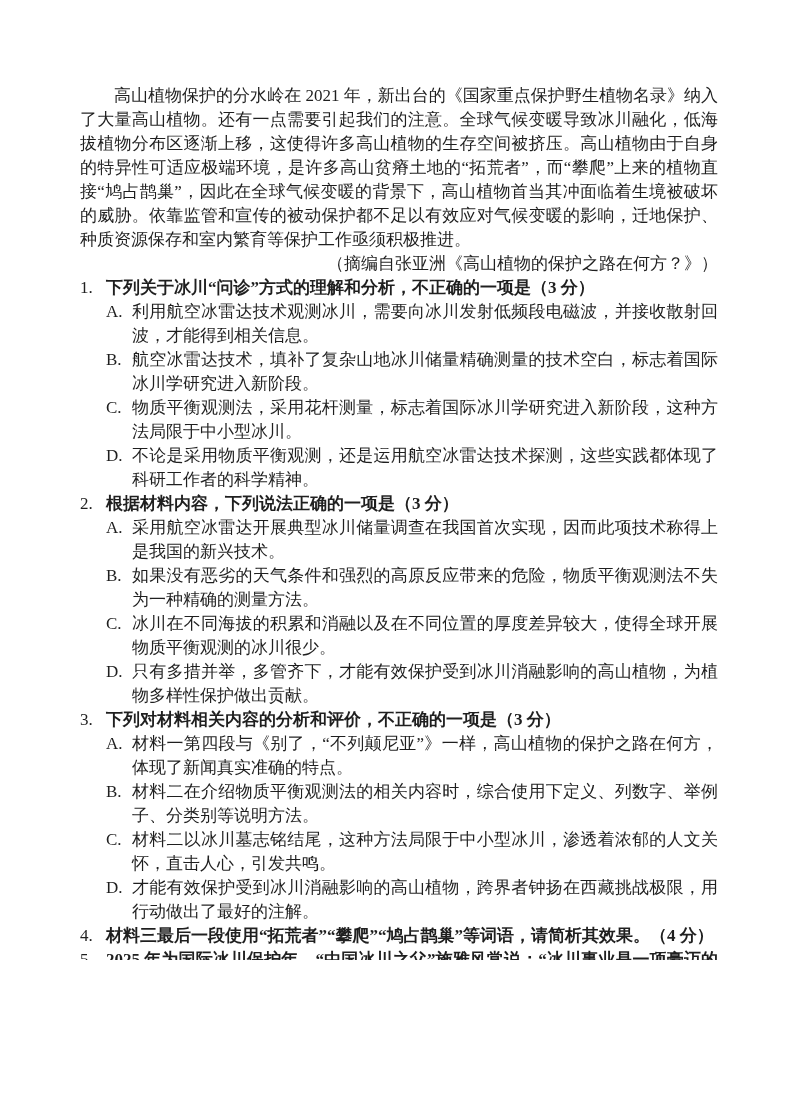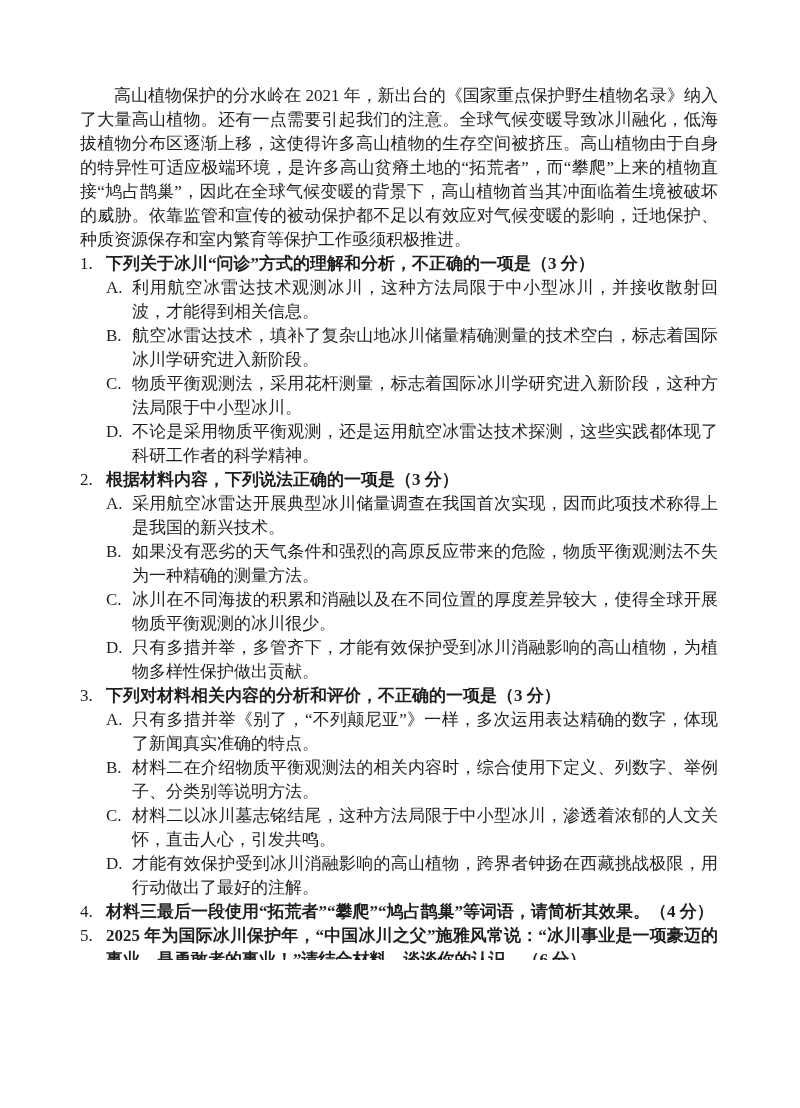--- a/index.html
+++ b/index.html
@@ -62,30 +62,31 @@
   }
 </style>
 </head>
 <body>
 
 <div class="page">
   <div class="content">
 
     <div class="passage">高山植物保护的分水岭在 2021 年，新出台的《国家重点保护野生植物名录》纳入了大量高山植物。还有一点需要引起我们的注意。全球气候变暖导致冰川融化，低海拔植物分布区逐渐上移，这使得许多高山植物的生存空间被挤压。高山植物由于自身的特异性可适应极端环境，是许多高山贫瘠土地的“拓荒者”，而“攀爬”上来的植物直接“鸠占鹊巢”，因此在全球气候变暖的背景下，高山植物首当其冲面临着生境被破坏的威胁。依靠监管和宣传的被动保护都不足以有效应对气候变暖的影响，迁地保护、种质资源保存和室内繁育等保护工作亟须积极推进。</div>
 
+    <div class="citation">（摘编自张亚洲《高山植物的保护之路在何方？》）</div>
 
     <div class="question-block">
       <div class="stem-row">
         <span class="q-num">1.</span>
         <span class="q-stem">下列关于冰川“问诊”方式的理解和分析，不正确的一项是（3 分）</span>
       </div>
       <div class="options">
         <div class="option">
           <span class="opt-label">A.</span>
-          <span class="opt-text">利用航空冰雷达技术观测冰川，这种方法局限于中小型冰川，并接收散射回波，才能得到相关信息。</span>
+          <span class="opt-text">利用航空冰雷达技术观测冰川，需要向冰川发射低频段电磁波，并接收散射回波，才能得到相关信息。</span>
         </div>
         <div class="option">
           <span class="opt-label">B.</span>
           <span class="opt-text">航空冰雷达技术，填补了复杂山地冰川储量精确测量的技术空白，标志着国际冰川学研究进入新阶段。</span>
         </div>
         <div class="option">
           <span class="opt-label">C.</span>
           <span class="opt-text">物质平衡观测法，采用花杆测量，标志着国际冰川学研究进入新阶段，这种方法局限于中小型冰川。</span>
         </div>
         <div class="option">
@@ -121,21 +122,21 @@
     </div>
 
     <div class="question-block">
       <div class="stem-row">
         <span class="q-num">3.</span>
         <span class="q-stem">下列对材料相关内容的分析和评价，不正确的一项是（3 分）</span>
       </div>
       <div class="options">
         <div class="option">
           <span class="opt-label">A.</span>
-          <span class="opt-text">只有多措并举《别了，“不列颠尼亚”》一样，多次运用表达精确的数字，体现了新闻真实准确的特点。</span>
+          <span class="opt-text">材料一第四段与《别了，“不列颠尼亚”》一样，高山植物的保护之路在何方，体现了新闻真实准确的特点。</span>
         </div>
         <div class="option">
           <span class="opt-label">B.</span>
           <span class="opt-text">材料二在介绍物质平衡观测法的相关内容时，综合使用下定义、列数字、举例子、分类别等说明方法。</span>
         </div>
         <div class="option">
           <span class="opt-label">C.</span>
           <span class="opt-text">材料二以冰川墓志铭结尾，这种方法局限于中小型冰川，渗透着浓郁的人文关怀，直击人心，引发共鸣。</span>
         </div>
         <div class="option">

